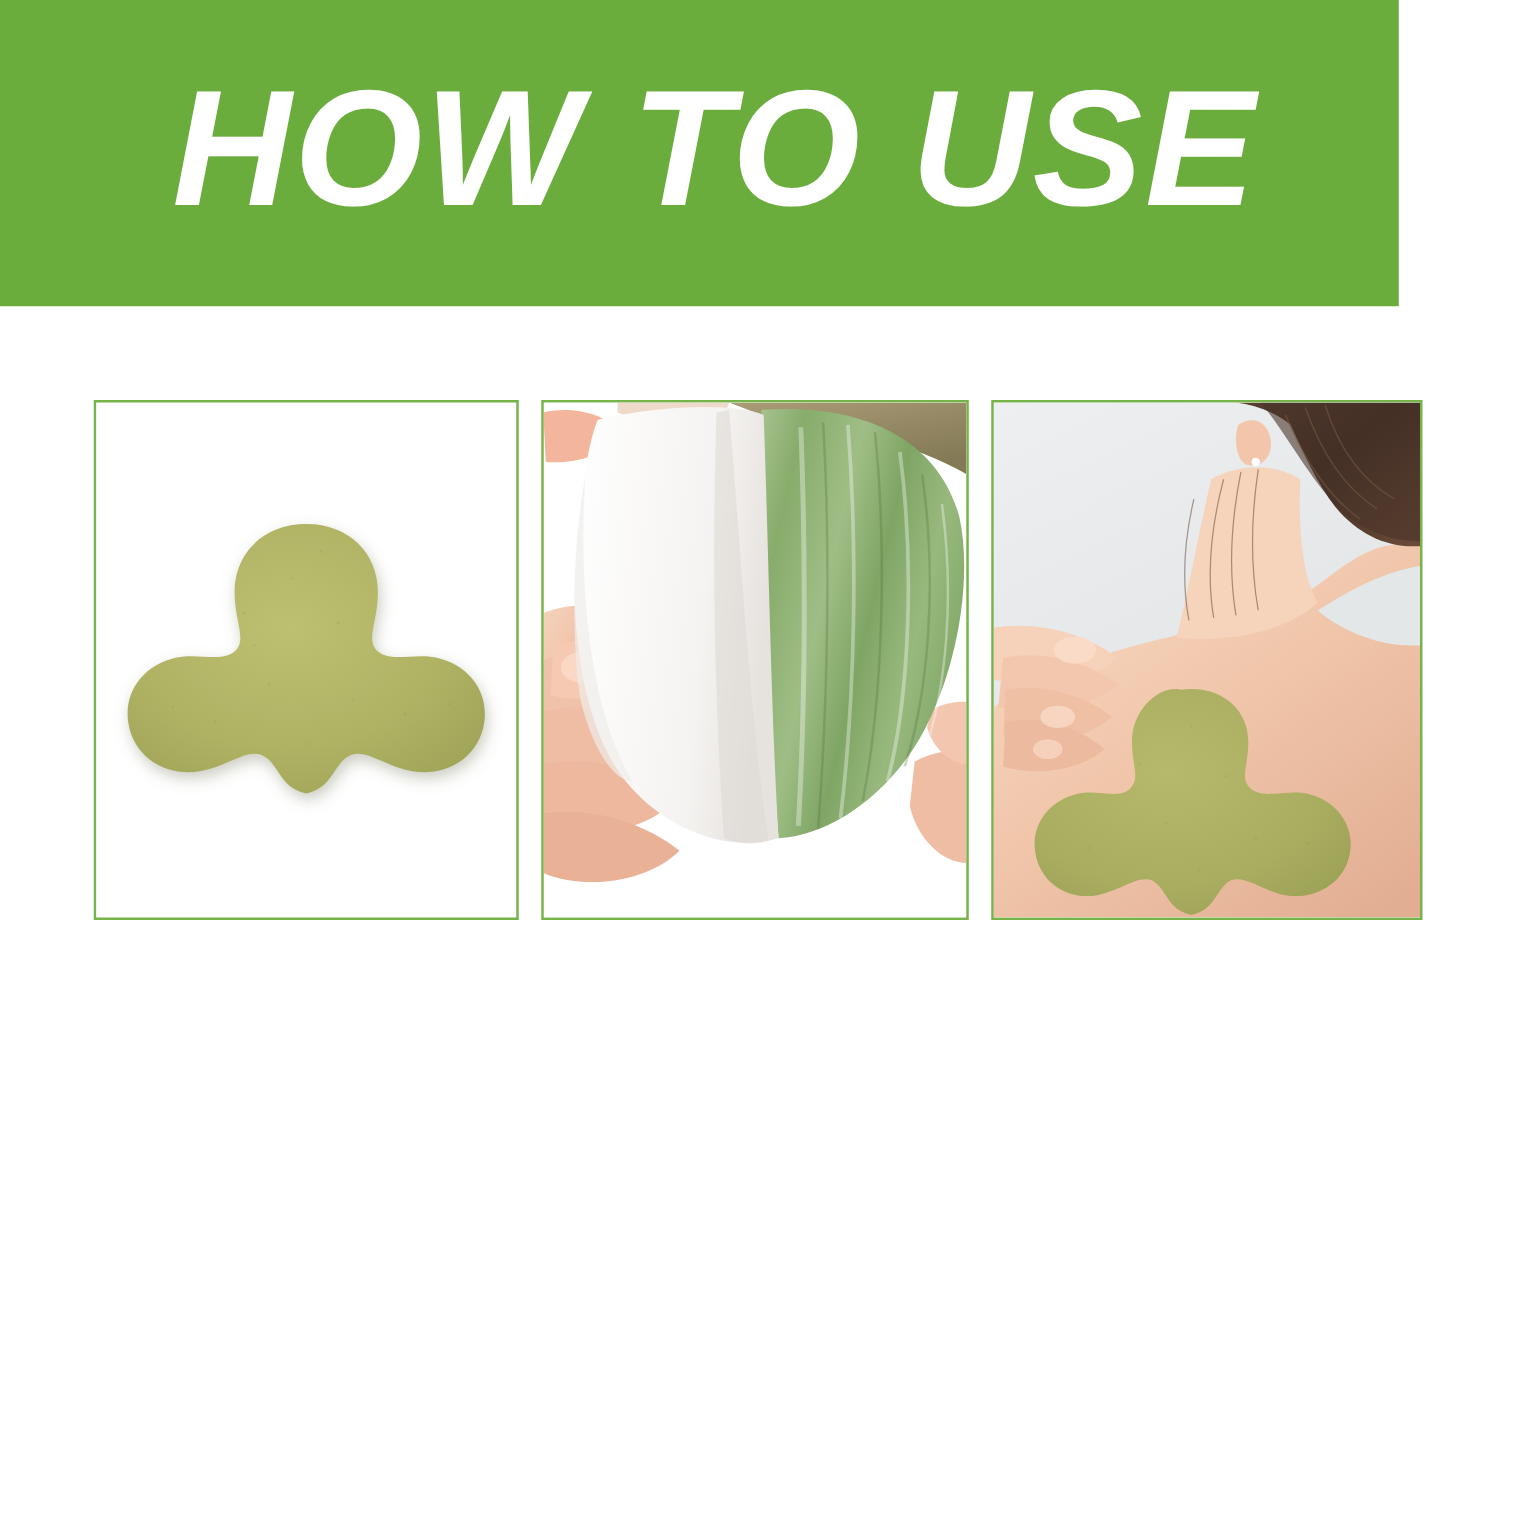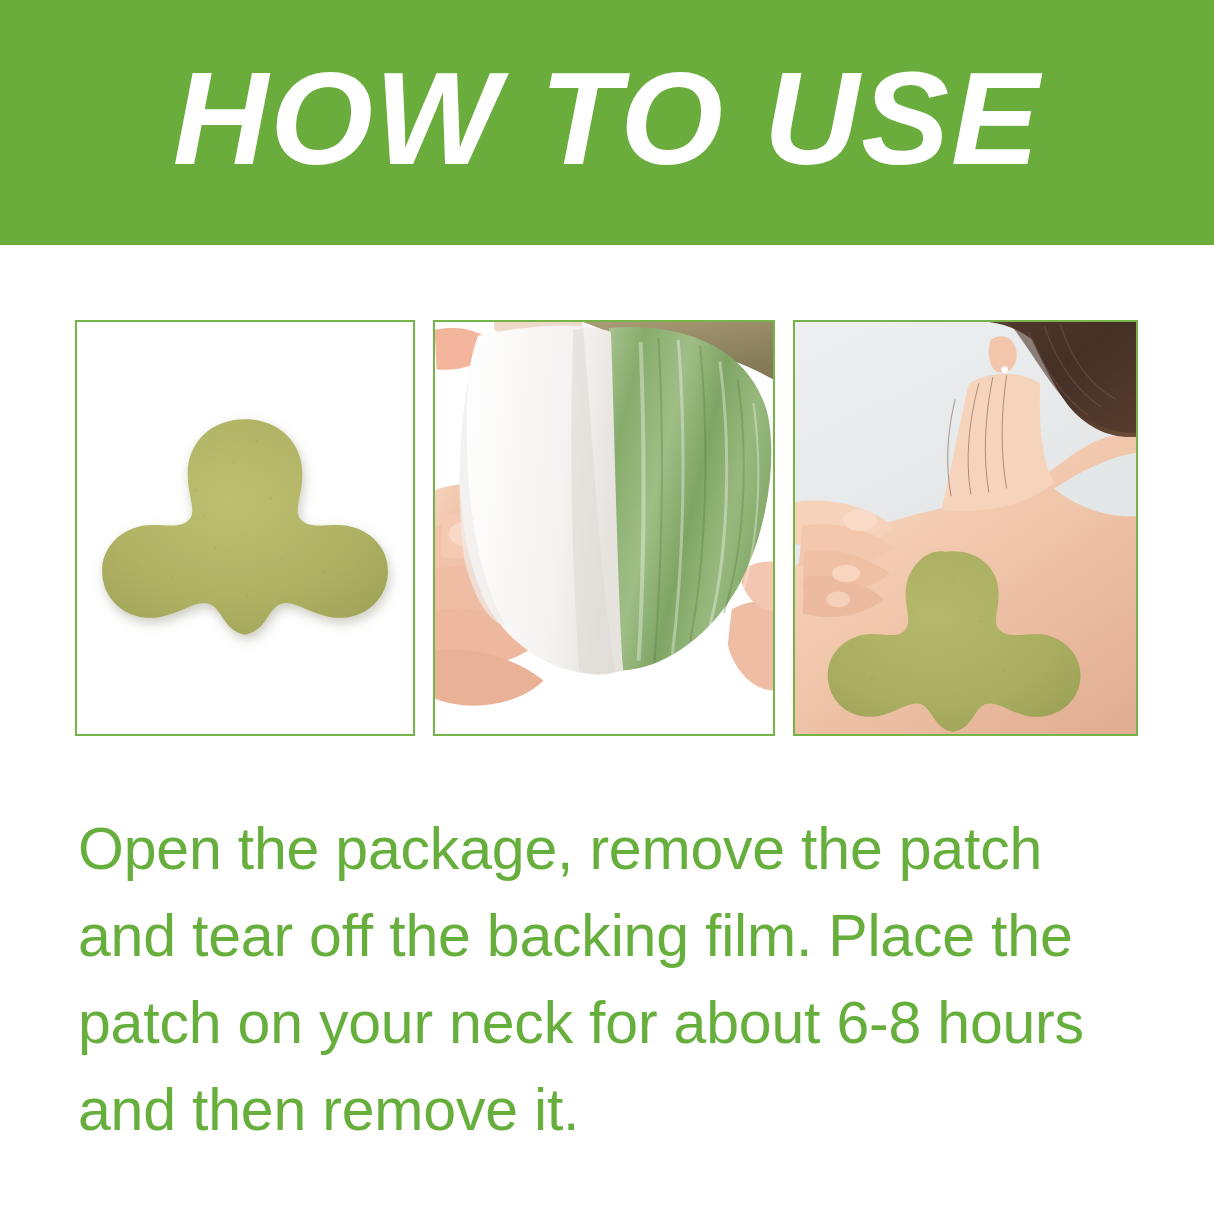--- a/index.html
+++ b/index.html
@@ -18,26 +18,27 @@
     width: 1214px;
     height: 1214px;
     background: #ffffff;
   }
 
   
   .header-banner {
     position: absolute;
     left: 0;
     top: 0;
-    width: 1214px;
+    width: 1094px;
     height: 245px;
     background: #6BAD3D;
     display: flex;
     align-items: center;
     justify-content: center;
+    padding-left: 25px;
   }
   .header-title {
     color: #ffffff;
     font-family: "Liberation Sans", sans-serif;
     font-weight: bold;
     font-style: italic;
     font-size: 132px;
     letter-spacing: 2px;
     line-height: 1;
     white-space: nowrap;
@@ -310,15 +311,14 @@
           <circle cx="212" cy="352" r="1.3" fill="#7f8348"></circle>
           <circle cx="78" cy="360" r="1.2" fill="#7f8348"></circle>
           <circle cx="254" cy="356" r="1.2" fill="#7f8348"></circle>
           <circle cx="166" cy="378" r="1.1" fill="#7f8348"></circle>
         </g>
       </svg>
     </div>
 
   </div>
 
-  <div class="instructions">Open the package, remove the patch and tear off the backing film. Place the patch on your neck for about 6-8 hours and then remove it.</div>
 
 </div>
 
 </body></html>

